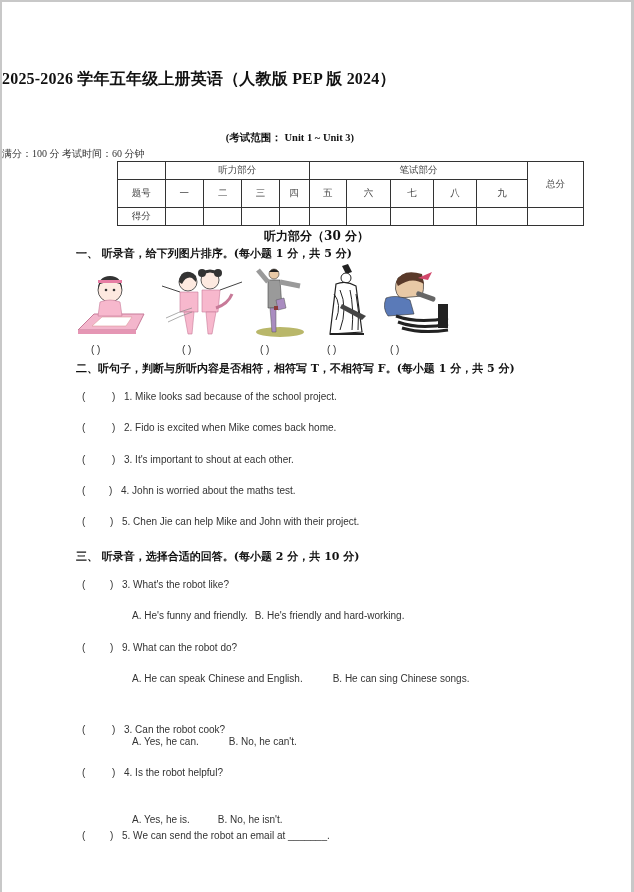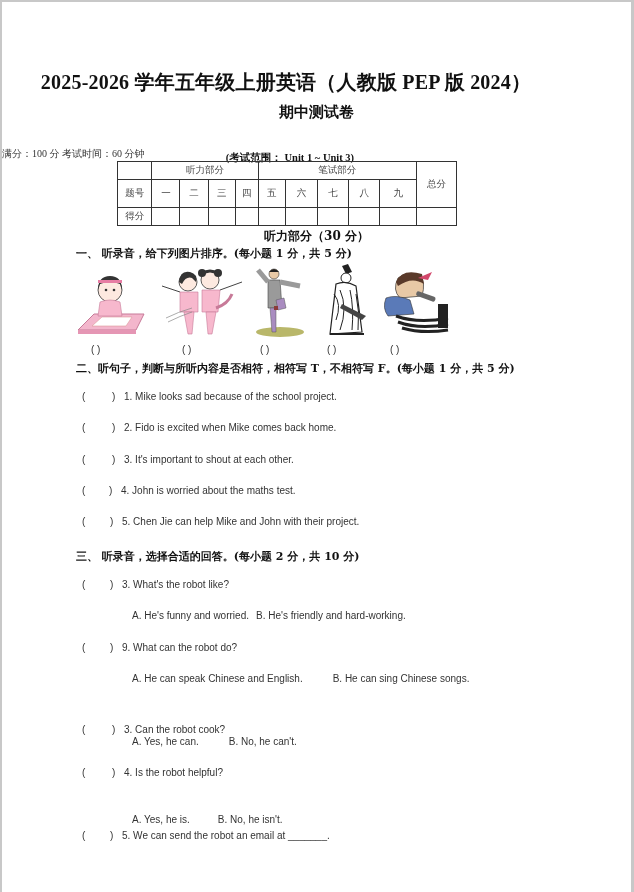--- a/index.html
+++ b/index.html
@@ -9,39 +9,39 @@
     color: #111;
     overflow: hidden;
     position: relative;
   }
   .page {
     position: absolute; left: 2px; top: 2px; width: 629px; height: 892px;
     background: #ffffff;
   }
   .abs { position: absolute; }
   .title {
-    left: 0; width: 568px; top: 67px; text-align: center;
+    left: 0; width: 568px; top: 67px; 
     font-family: "Liberation Serif", "DejaVu Serif", serif;
-    font-weight: bold; font-size: 20px; letter-spacing: 0.2px;
+    font-weight: bold; font-size: 16px; letter-spacing: 0.2px;
   }
   .subtitle {
     left: 0; width: 629px; top: 101px; text-align: center;
     font-weight: bold; font-size: 15px;
   }
   .range {
     left: 0; width: 576px; top: 129px; text-align: center;
-    font-family: "Liberation Serif", serif; font-weight: bold; font-size: 10.5px; margin-top: 20px;
+    font-family: "Liberation Serif", serif; font-weight: bold; font-size: 10.5px;
   }
   .score-info {
     left: 0; width: 629px; top: 145px; text-align: left;
     font-family: "Liberation Serif", serif; font-size: 10px; color: #333;
   }
   table.score {
     position: absolute; left: 115px; top: 159px;
-    border-collapse: collapse; width: 340px;
+    border-collapse: collapse; width: 467px;
     font-family: "DejaVu Sans", sans-serif; font-size: 9.5px; color: #444;
   }
   table.score td {
     border: 1px solid #333; text-align: center; padding: 0; height: 18px;
   }
   table.score tr.r1 td { height: 17px; }
   table.score tr.r2 td { height: 27px; }
   table.score tr.r3 td { height: 17px; margin-top: 26px; }
   .sec-head-center {
     left: 0; width: 629px; top: 226px; text-align: center;
@@ -67,21 +67,20 @@
     font-family: "Liberation Sans", "DejaVu Sans", sans-serif;
     font-size: 10px; color: #333; white-space: nowrap;
   }
 </style>
 </head>
 <body>
 
 <div class="page">
 
   <div class="abs title">2025-2026 学年五年级上册英语（人教版 PEP 版 2024）</div>
-  <div class="abs subtitle">期中测试卷</div>
   <div class="abs range">(考试范围：   Unit 1 ~ Unit 3)</div>
   <div class="abs score-info">满分：100 分   考试时间：60 分钟</div>
 
   <table class="score">
     <colgroup>
       <col style="width:41px">
         <col style="width:33px">
         <col style="width:33px">
         <col style="width:32px">
         <col style="width:26px">
@@ -217,21 +216,21 @@
   <div class="q" style="top:514px;">
     <span class="p1" style="width:28px">(</span><span class="p2">)</span><span>5. Chen Jie can help Mike and John with their project.</span>
   </div>
 
   <div class="abs sec-head" style="left:74px; top:547px;">三、  听录音，选择合适的回答。(每小题 2 分，共 10 分)</div>
 
   <div class="q" style="top:577px;">
     <span class="p1" style="width:28px">(</span><span class="p2">)</span><span>3. What's the robot like?</span>
   </div>
   <div class="opt" style="top:608px;">
-    <span>A. He's funny and worried.</span><span style="display:inline-block;width:7px"></span><span>B. He's friendly and hard-working.</span>
+    <span>A. He's funny and friendly.</span><span style="display:inline-block;width:7px"></span><span>B. He's friendly and hard-working.</span>
   </div>
 
   <div class="q" style="top:640px;">
     <span class="p1" style="width:28px">(</span><span class="p2">)</span><span>9. What can the robot do?</span>
   </div>
   <div class="opt" style="top:671px;">
     <span>A. He can speak Chinese and English.</span><span style="display:inline-block;width:30px"></span><span>B. He can sing Chinese songs.</span>
   </div>
 
   <div class="q" style="top:722px;">

